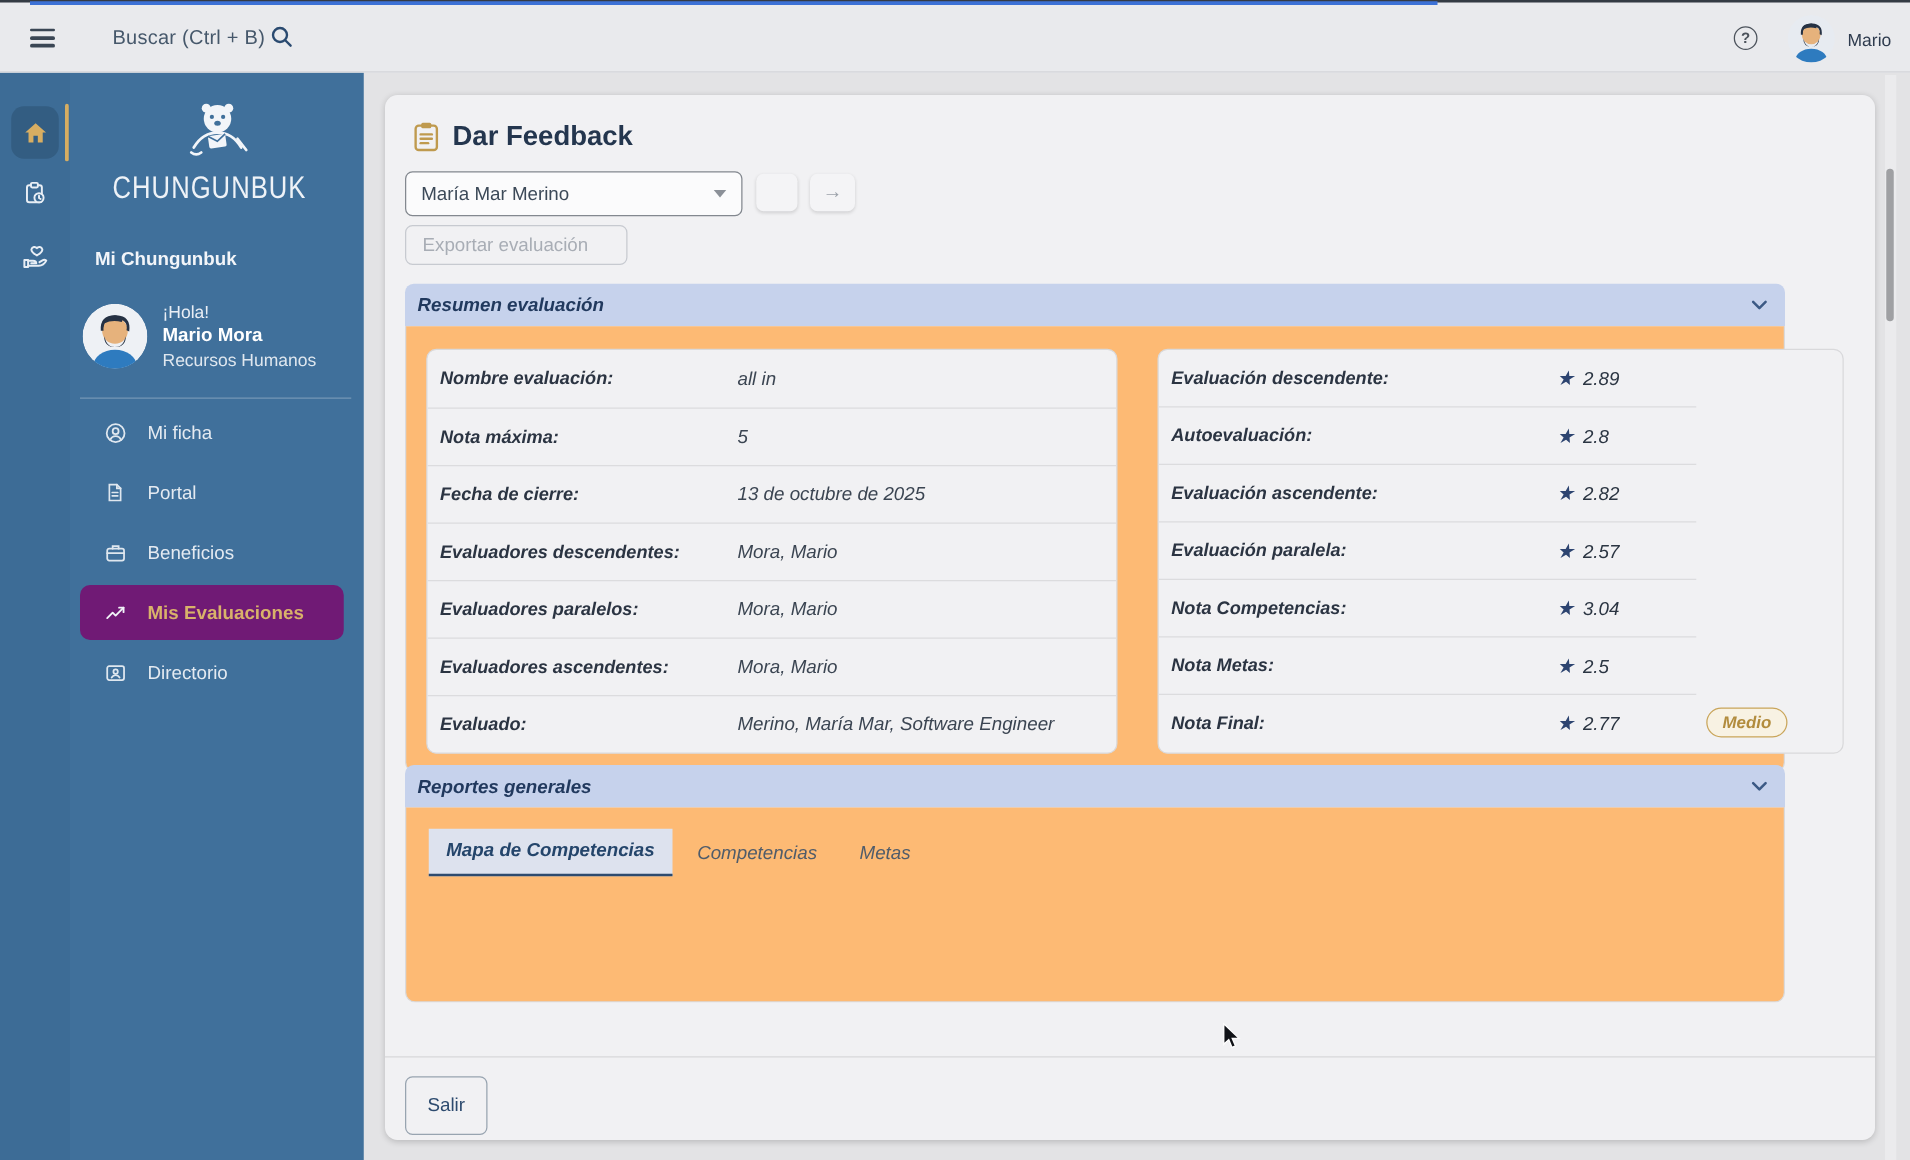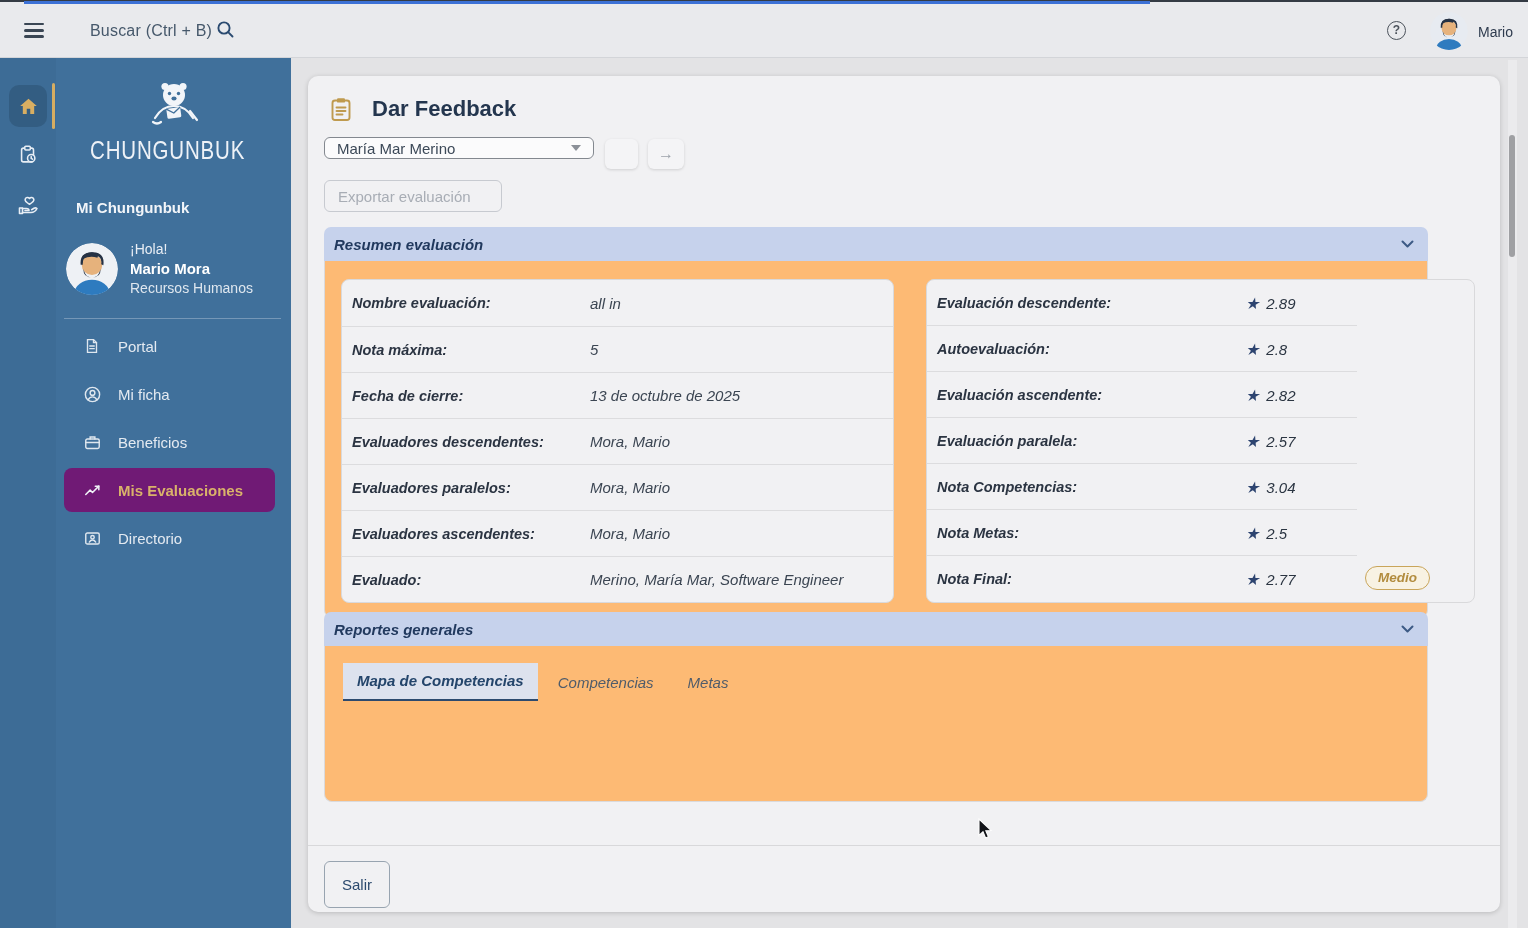--- a/index.html
+++ b/index.html
@@ -46,23 +46,23 @@
   .menu-item .mi-icon { width:20px; height:20px; margin-right:16px; display:flex; align-items:center; justify-content:center; }
   .menu-item .mi-label { font-size:15px; color:#e4eaf1; }
   .menu-item.active { background:#701a75; }
   .menu-item.active .mi-label { color:#d9b26a; font-weight:700; }
 
   
   .main-bg { position:absolute; left:291px; top:58px; right:0; bottom:0; background:#e3e3e5; }
   .card { position:absolute; left:308px; top:76px; width:1192px; height:836px; background:#f1f1f3; border-radius:10px; box-shadow:0 1px 5px rgba(0,0,0,.18); z-index:5; }
 
   .page-title-row { position:absolute; left:22px; top:20px; display:flex; align-items:center; }
-  .page-title { margin-left:20px; font-size:22px; font-weight:700; color:#24364e; }
-
-  .employee-select { position:absolute; left:16px; top:61px; width:270px; height:22px; background:#fbfbfc; border:1px solid #83888f; border-radius:6px; display:flex; align-items:center; padding:0 12px; cursor:pointer; }
+  .page-title { margin-left:10px; font-size:22px; font-weight:700; color:#24364e; }
+
+  .employee-select { position:absolute; left:16px; top:61px; width:270px; height:36px; background:#fbfbfc; border:1px solid #83888f; border-radius:6px; display:flex; align-items:center; padding:0 12px; cursor:pointer; }
   .employee-select .sel-value { flex:1; font-size:15px; color:#3c4958; }
   .employee-select .sel-caret { width:0; height:0; border-left:5px solid transparent; border-right:5px solid transparent; border-top:6px solid #8b9098; }
 
   .mini-btn { position:absolute; top:63px; height:30px; background:#f4f4f6; border:none; border-radius:6px; box-shadow:0 1px 3px rgba(0,0,0,.14); color:#9ca2aa; font-size:16px; display:flex; align-items:center; justify-content:center; cursor:default; }
   .mini-btn.blank { left:297px; width:33px; }
   .mini-btn.next { left:340px; width:36px; }
 
   .export-btn { position:absolute; left:16px; top:104px; width:178px; height:32px; background:#f1f1f3; border:1px solid #c7cad0; border-radius:6px; font-size:15px; color:#a8adb5; text-align:left; padding-left:13px; cursor:default; font-family:"Liberation Sans",sans-serif; }
 
   .panel { position:absolute; left:16px; width:1104px;font-style:italic; }
@@ -203,38 +203,38 @@
         <div class="profile-name">Mario Mora</div>
         <div class="profile-role">Recursos Humanos</div>
       </div>
     </div>
 
     <div class="side-divider"></div>
 
     <div class="menu">
       <div class="menu-item">
         <span class="mi-icon">
+          <svg width="19" height="19" viewBox="0 0 24 24" fill="none" stroke="#dfe7ef" stroke-width="1.8" stroke-linecap="round">
+            <circle cx="12" cy="12" r="9"></circle>
+              <circle cx="12" cy="10" r="3"></circle>
+              <path d="M6.5 19 q1.5 -4 5.5 -4 q4 0 5.5 4"></path>
+          </svg>
+        </span>
+        <span class="mi-label">Mi ficha</span>
+      </div>
+      <div class="menu-item">
+        <span class="mi-icon">
           <svg width="18" height="18" viewBox="0 0 24 24" fill="none" stroke="#dfe7ef" stroke-width="1.8" stroke-linecap="round">
             <path d="M6 3.5 h8 l4 4 v13 h-12 z"></path>
               <path d="M14 3.5 v4 h4"></path>
               <line x1="9" y1="12" x2="15" y2="12"></line>
               <line x1="9" y1="15.5" x2="15" y2="15.5"></line>
           </svg>
         </span>
         <span class="mi-label">Portal</span>
-      </div>
-      <div class="menu-item">
-        <span class="mi-icon">
-          <svg width="19" height="19" viewBox="0 0 24 24" fill="none" stroke="#dfe7ef" stroke-width="1.8" stroke-linecap="round">
-            <circle cx="12" cy="12" r="9"></circle>
-              <circle cx="12" cy="10" r="3"></circle>
-              <path d="M6.5 19 q1.5 -4 5.5 -4 q4 0 5.5 4"></path>
-          </svg>
-        </span>
-        <span class="mi-label">Mi ficha</span>
       </div>
       <div class="menu-item">
         <span class="mi-icon">
           <svg width="19" height="19" viewBox="0 0 24 24" fill="none" stroke="#dfe7ef" stroke-width="1.8" stroke-linecap="round">
             <rect x="3.5" y="7.5" width="17" height="12" rx="2"></rect>
               <path d="M9 7.5 v-2.5 h6 v2.5"></path>
               <line x1="3.5" y1="12" x2="20.5" y2="12"></line>
           </svg>
         </span>
         <span class="mi-label">Beneficios</span>

